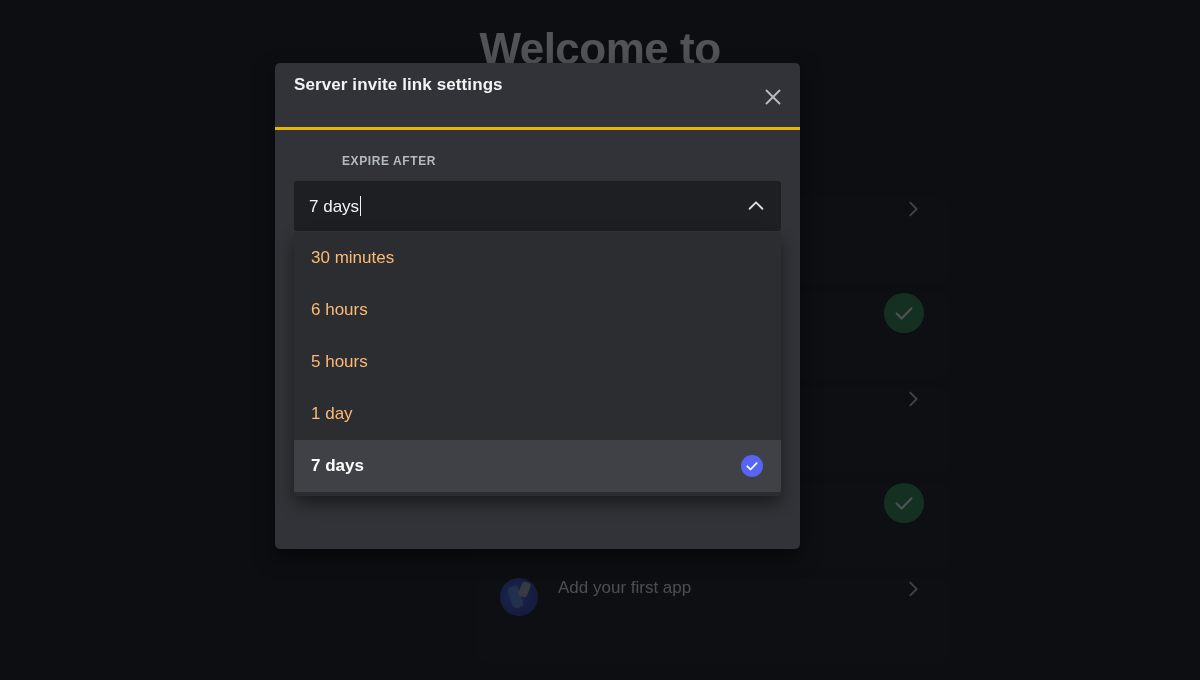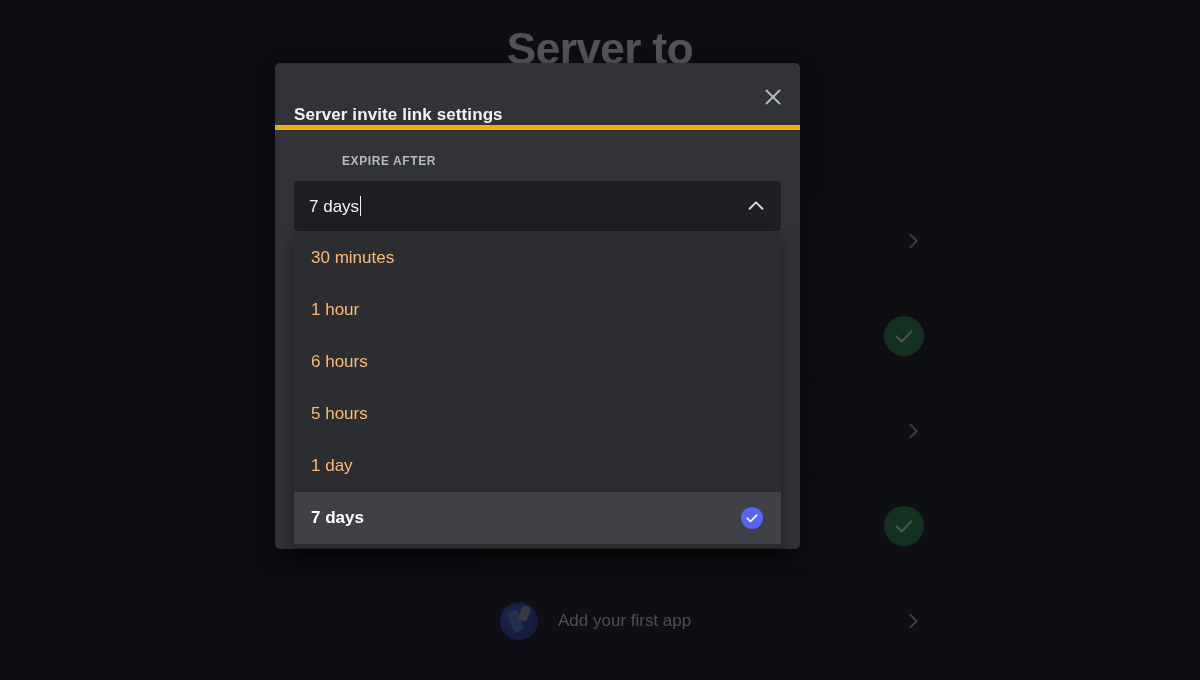--- a/index.html
+++ b/index.html
@@ -26,21 +26,21 @@
   .bg-sub {
     position:absolute; left:250px; top:128px; width:700px;
     text-align:center; font-size:16px; color:#b5bac1; line-height:1.45;
   }
   .bg-sub .lnk { color:#00a8fc; }
 
   .bg-cards { position:absolute; left:478px; top:198px; width:470px; }
   .bg-card {
     position:relative; height:85px; margin-bottom:10px;
     background:#111214; border-radius:8px;
-    display:flex; align-items:center; padding:0 24px 0 22px;
+    display:flex; padding:0 24px 0 22px;
   }
   .bg-card .app-ico {
     width:38px; height:38px; border-radius:50%;
     background:radial-gradient(circle at 40% 45%, #3b5bd6 0%, #2c3fa8 60%, #23307f 100%);
     position:relative; flex:0 0 auto; margin-right:20px; overflow:hidden;
   }
   .bg-card .app-ico::before {
     content:""; position:absolute; left:10px; top:8px;
     width:11px; height:22px; border-radius:4px;
     background:#4f7ed4; transform:rotate(-18deg);
@@ -63,23 +63,23 @@
 
   
   .modal {
     position:absolute; left:275px; top:63px; width:525px; height:486px;
     background:#313338; border-radius:5px;
     box-shadow:0 8px 20px rgba(0,0,0,.5);
     overflow:hidden;
   }
   .modal-header {
     position:relative; height:67px;
-    display:flex; align-items:flex-end;
+    display:flex; align-items:flex-start;
     padding:12px 20px 0 19px;
-    border-bottom:5px solid #eab308;
+    border-bottom:3px solid #eab308;
   }
   .modal-title {
     font-size:17px; font-weight:bold; color:#f2f3f5; letter-spacing:.1px;
   }
   .modal-close {
     position:absolute; right:15px; top:22px;
     width:24px; height:24px; color:#b5bac1; cursor:pointer;
   }
   .modal-close svg { width:24px; height:24px; display:block; }
 
@@ -133,21 +133,21 @@
 </head>
 <body>
 
 <div id="root">
 
   <div class="bg-layer"></div>
 
   <div class="bg-content">
 
     <div class="bg-welcome">
-      <div>Server to</div>
+      <div>Welcome to</div>
       <div>Club</div>
     </div>
 
     <div class="bg-sub">
       <div>e some steps to help</div>
       <div class="lnk">tting Started guide.</div>
     </div>
 
     <div class="bg-cards">
 
@@ -225,23 +225,20 @@
     </div>
 
   </div>
 
   <div class="dropdown">
 
     <div class="dd-item">
       <span class="lbl">30 minutes</span>
     </div>
 
-    <div class="dd-item">
-      <span class="lbl">1 hour</span>
-    </div>
 
     <div class="dd-item">
       <span class="lbl">6 hours</span>
     </div>
 
     <div class="dd-item">
       <span class="lbl">5 hours</span>
     </div>
 
     <div class="dd-item">

